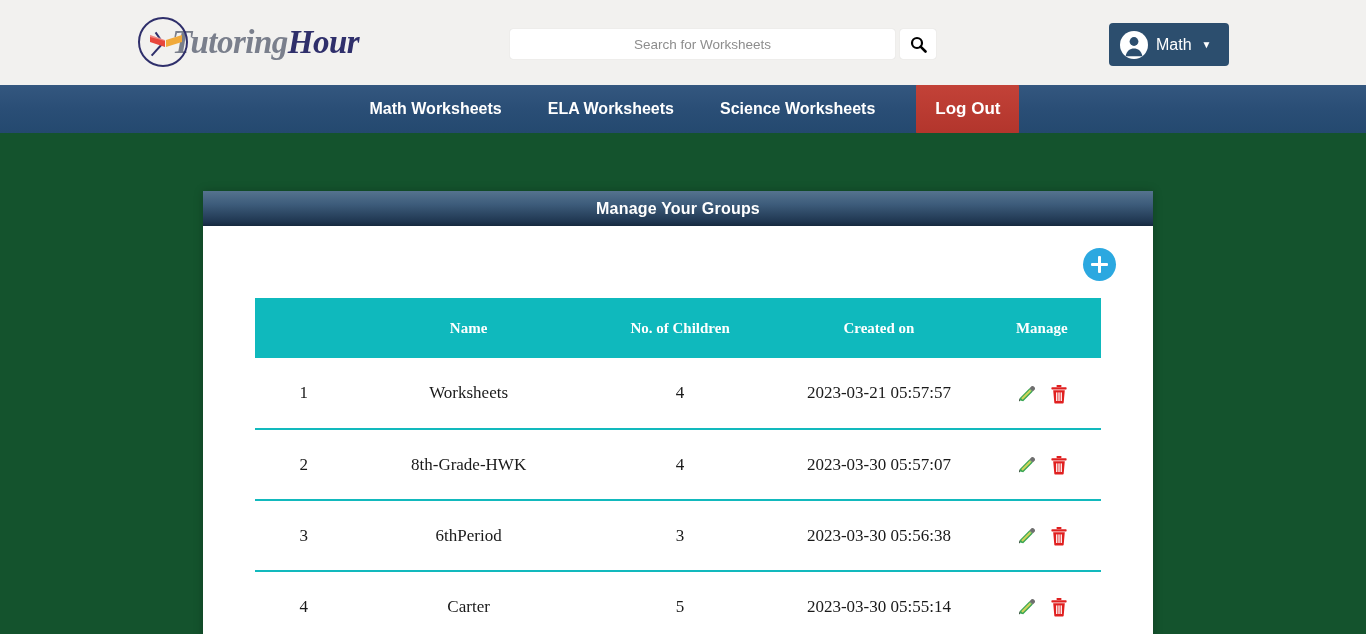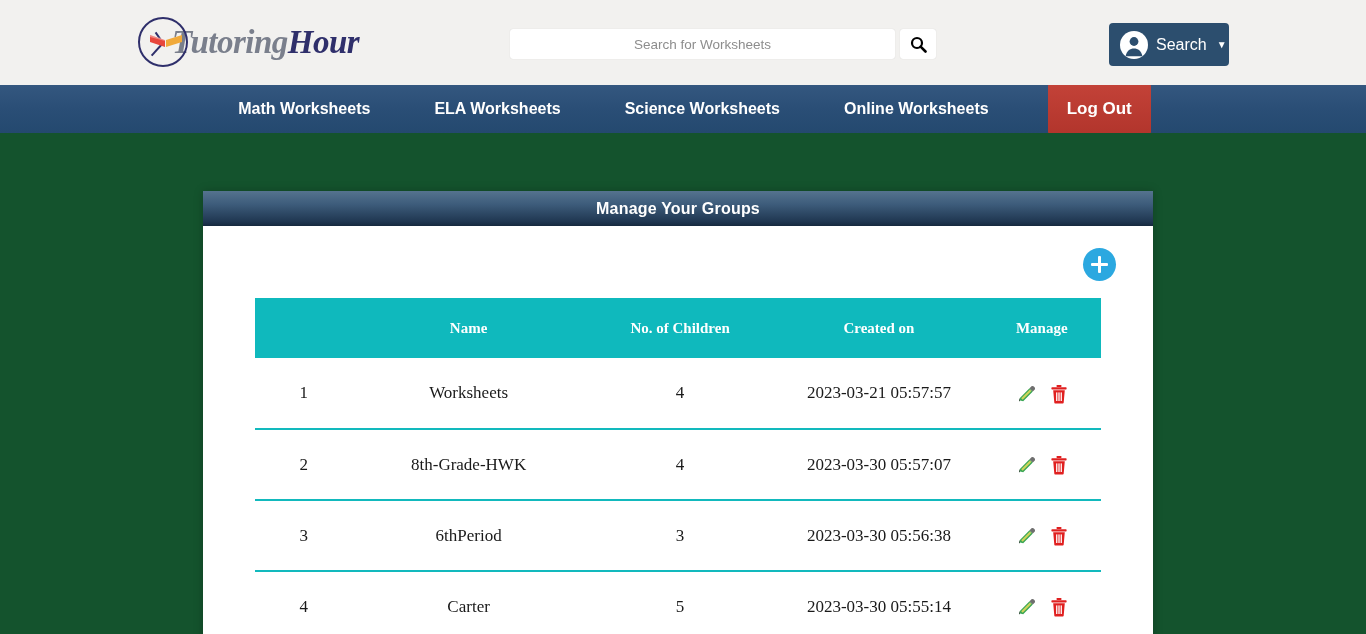--- a/index.html
+++ b/index.html
@@ -145,21 +145,21 @@
     height: 48px;
     background: linear-gradient(180deg, #34577f 0%, #2a4e76 50%, #24496f 100%);
     display: flex;
     align-items: stretch;
     justify-content: center;
     gap: 0;
   }
   .nav-inner {
     display: flex;
     align-items: stretch;
-    gap: 18px;
+    gap: 0;
   }
   .nav-link {
     color: #ffffff;
     font-family: "Liberation Sans", sans-serif;
     font-size: 16px;
     font-weight: bold;
     display: flex;
     align-items: center;
     padding: 0 23px;
     cursor: pointer;
@@ -319,31 +319,30 @@
       </svg>
     </button>
   </div>
 
   <button class="user-btn">
     <svg class="user-avatar" viewBox="0 0 28 28">
       <circle cx="14" cy="14" r="14" fill="#ffffff"></circle>
       <circle cx="14" cy="10.5" r="4.4" fill="#2c4e6e"></circle>
       <path d="M5.6 25.2 C6.6 19.8 10 17.4 14 17.4 C18 17.4 21.4 19.8 22.4 25.2 Z" fill="#2c4e6e"></path>
     </svg>
-    <span class="user-name">Search</span>
+    <span class="user-name">Math</span>
     <span class="user-caret">▼</span>
   </button>
 </div>
 
 <nav class="navbar">
   <div class="nav-inner">
     <a class="nav-link">Math Worksheets</a>
     <a class="nav-link">ELA Worksheets</a>
     <a class="nav-link">Science Worksheets</a>
-    <a class="nav-link">Online Worksheets</a>
     <button class="nav-logout">Log Out</button>
   </div>
 </nav>
 
 <div class="page-body">
   <div class="panel">
 
     <div class="panel-title">Manage Your Groups</div>
 
     <div class="panel-body">

